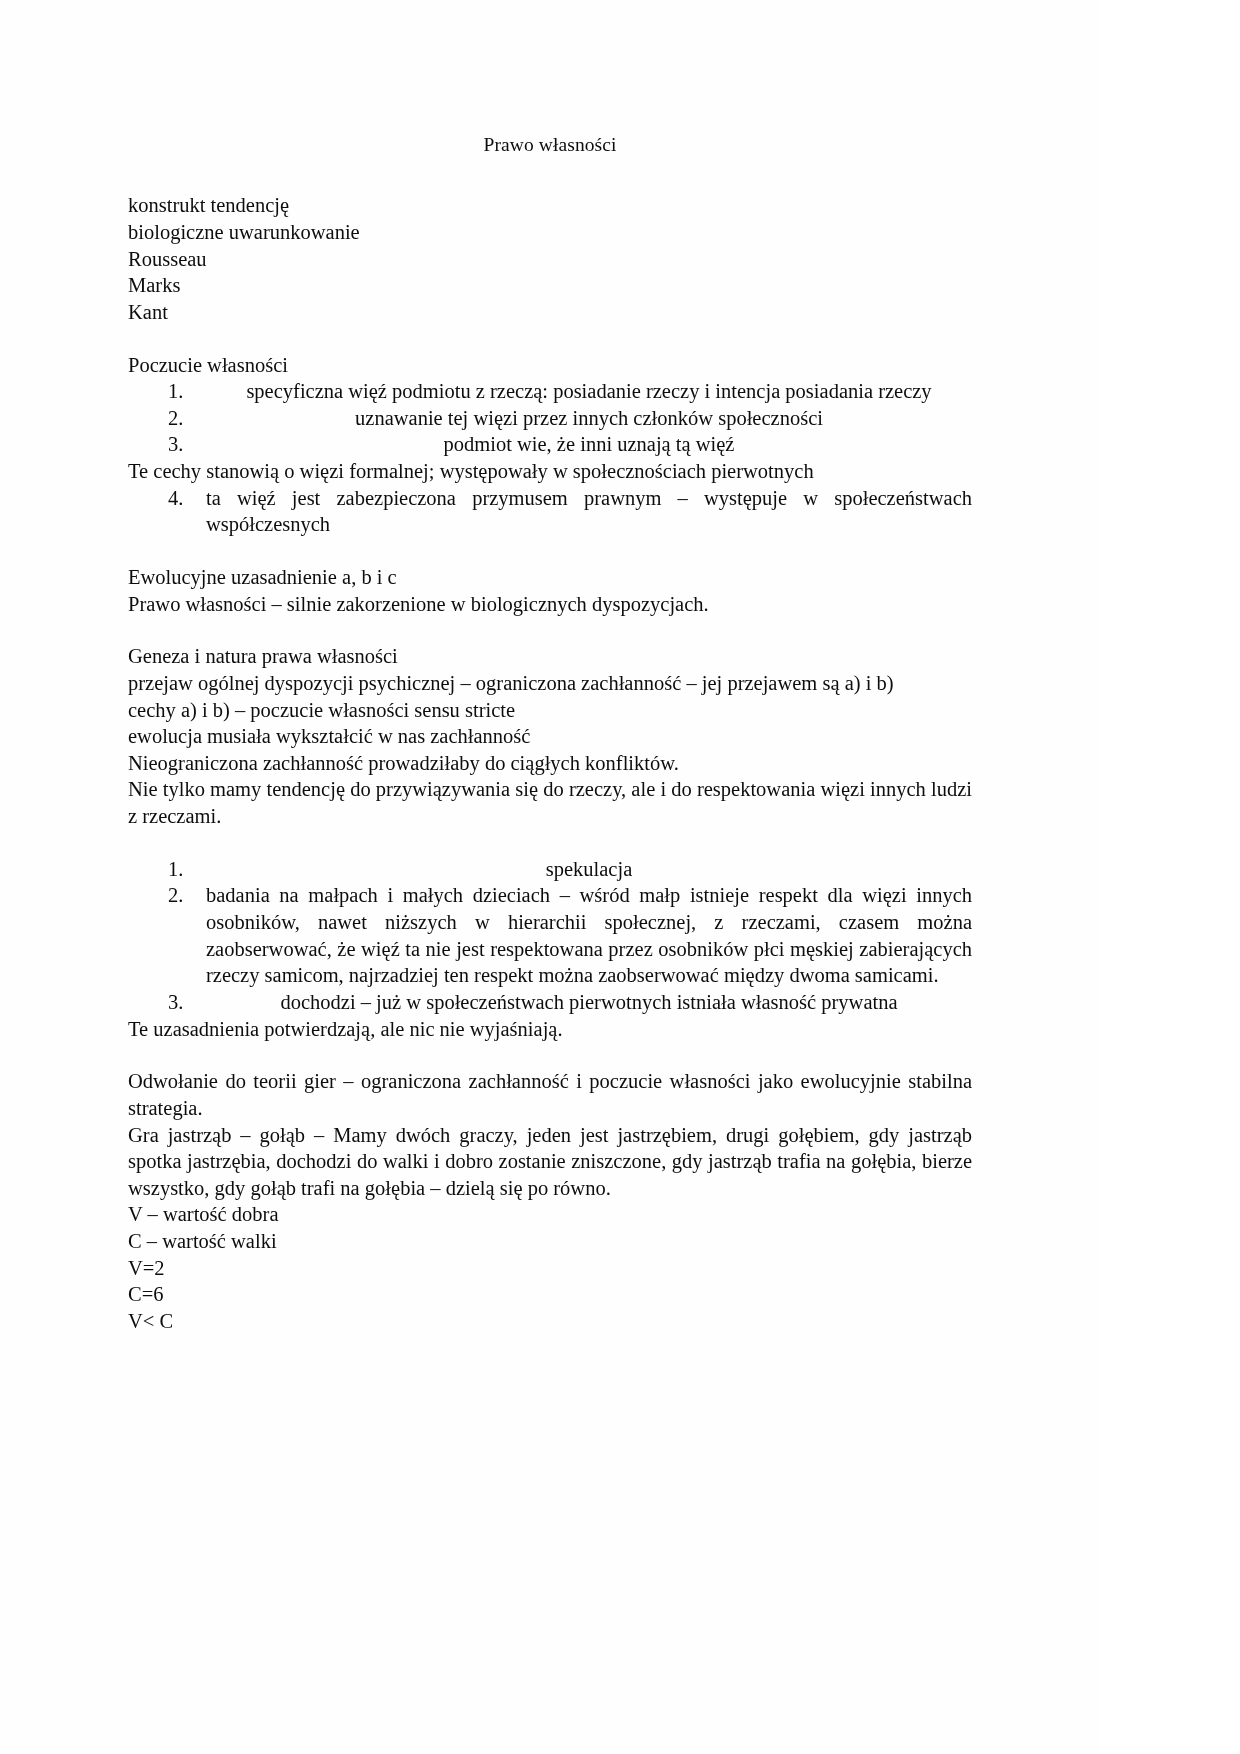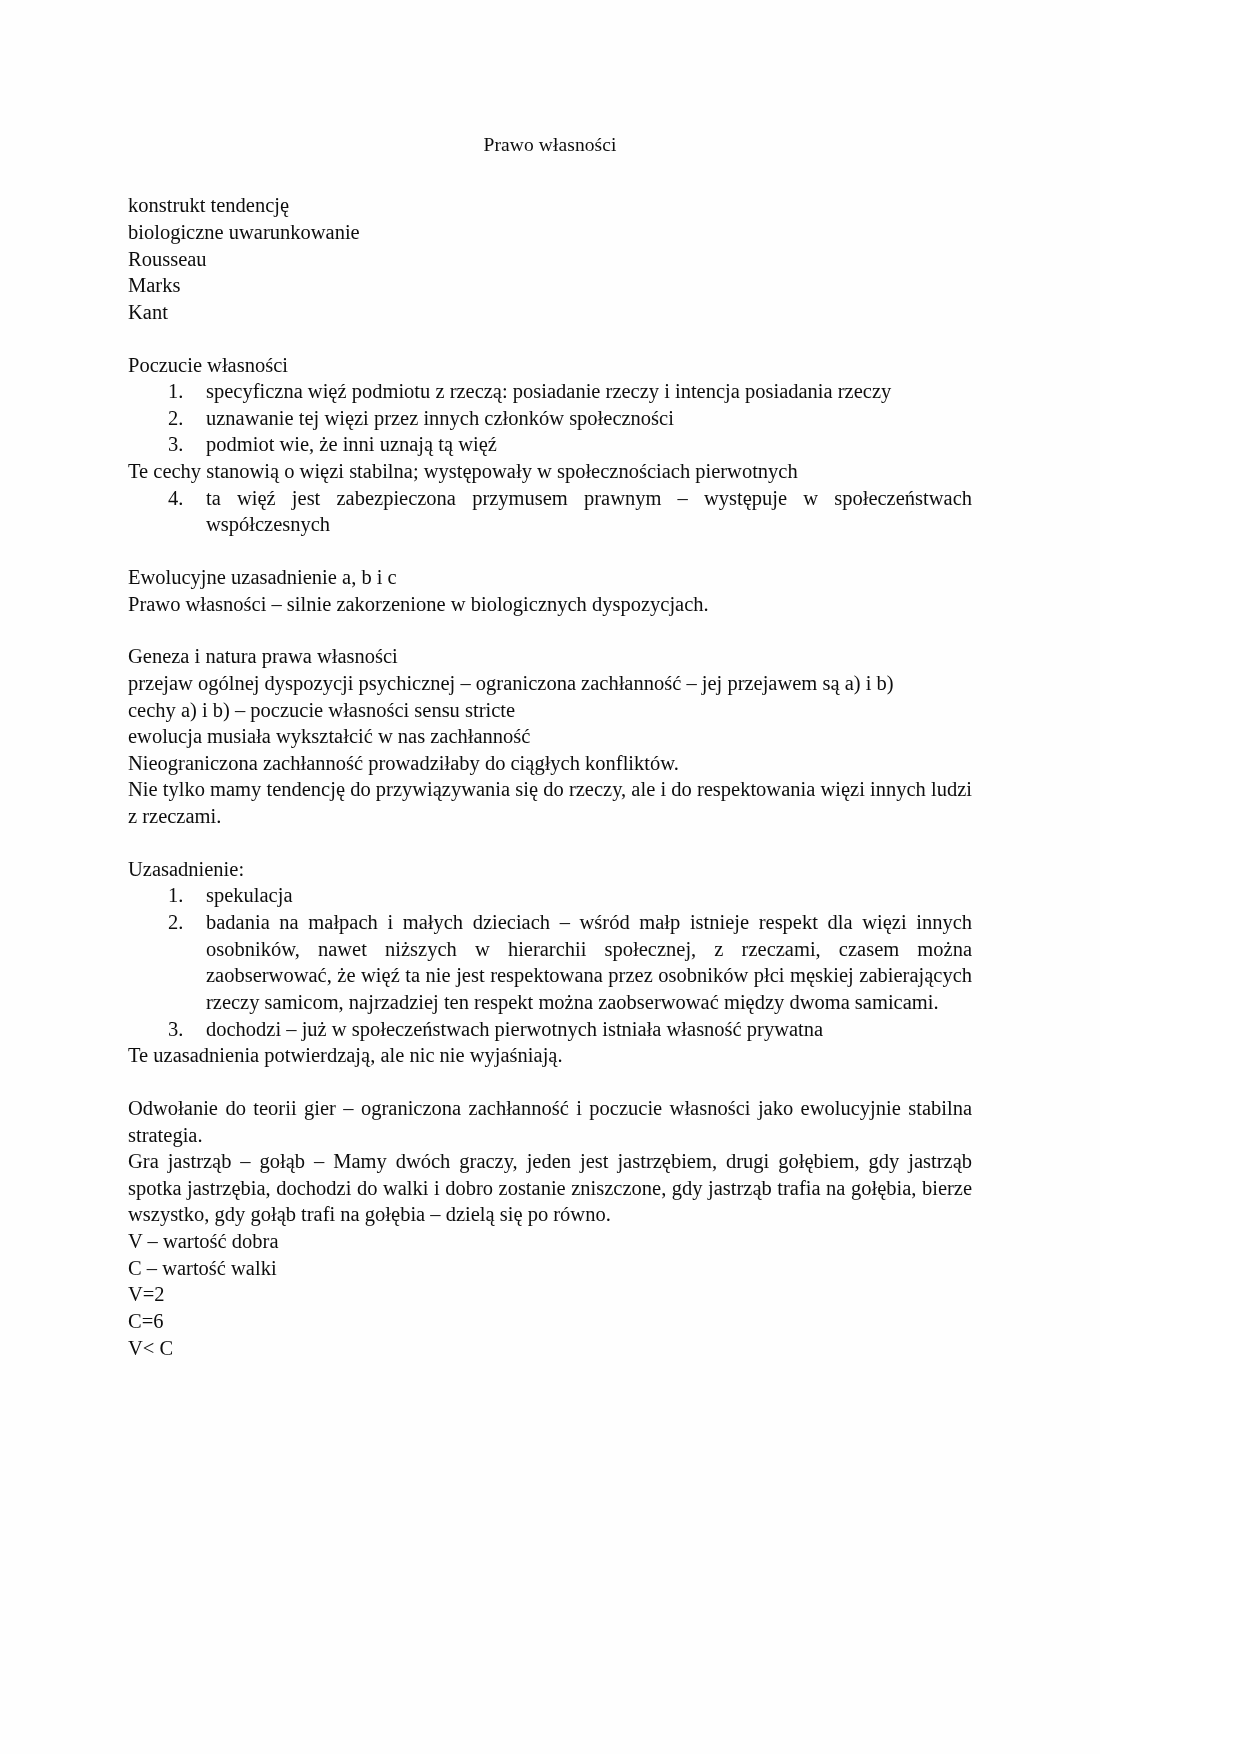--- a/index.html
+++ b/index.html
@@ -64,21 +64,21 @@
     width: 30px;
     text-align: left;
   }
   li.justified > .txt {
     display: block;
     text-align: justify;
     text-justify: inter-word;
   }
   li.plain > .txt {
     display: block;
-    text-align: left;
+    text-align: center;
   }
 </style>
 </head>
 <body>
 
 <div class="page">
 
   <div class="doc-title">Prawo własności</div>
 
   <div>
@@ -100,21 +100,21 @@
       </li>
       <li class="plain">
         <span class="num">2.</span>
         <span class="txt">uznawanie tej więzi przez innych członków społeczności</span>
       </li>
       <li class="plain">
         <span class="num">3.</span>
         <span class="txt">podmiot wie, że inni uznają tą więź</span>
       </li>
     </ol>
-    <p class="line">Te cechy stanowią o więzi stabilna; występowały w społecznościach pierwotnych</p>
+    <p class="line">Te cechy stanowią o więzi formalnej; występowały w społecznościach pierwotnych</p>
     <ol class="numlist">
       <li class="justified">
         <span class="num">4.</span>
         <span class="txt">ta więź jest zabezpieczona przymusem prawnym – występuje w społeczeństwach współczesnych</span>
       </li>
     </ol>
   </div>
 
   <div class="spacer-line"></div>
 
@@ -130,21 +130,20 @@
     <p class="line">przejaw ogólnej dyspozycji psychicznej – ograniczona zachłanność – jej przejawem są a) i b)</p>
     <p class="line">cechy a) i b) – poczucie własności sensu stricte</p>
     <p class="line">ewolucja musiała wykształcić w nas zachłanność</p>
     <p class="line">Nieograniczona zachłanność prowadziłaby do ciągłych konfliktów.</p>
     <p class="para">Nie tylko mamy tendencję do przywiązywania się do rzeczy, ale i do respektowania więzi innych ludzi z rzeczami.</p>
   </div>
 
   <div class="spacer-line"></div>
 
   <div>
-    <p class="line">Uzasadnienie:</p>
     <ol class="numlist">
       <li class="plain">
         <span class="num">1.</span>
         <span class="txt">spekulacja</span>
       </li>
       <li class="justified">
         <span class="num">2.</span>
         <span class="txt">badania na małpach i małych dzieciach – wśród małp istnieje respekt dla więzi innych osobników, nawet niższych w hierarchii społecznej, z rzeczami, czasem można zaobserwować, że więź ta nie jest respektowana przez osobników płci męskiej zabierających rzeczy samicom, najrzadziej ten respekt można zaobserwować między dwoma samicami.</span>
       </li>
       <li class="plain">

